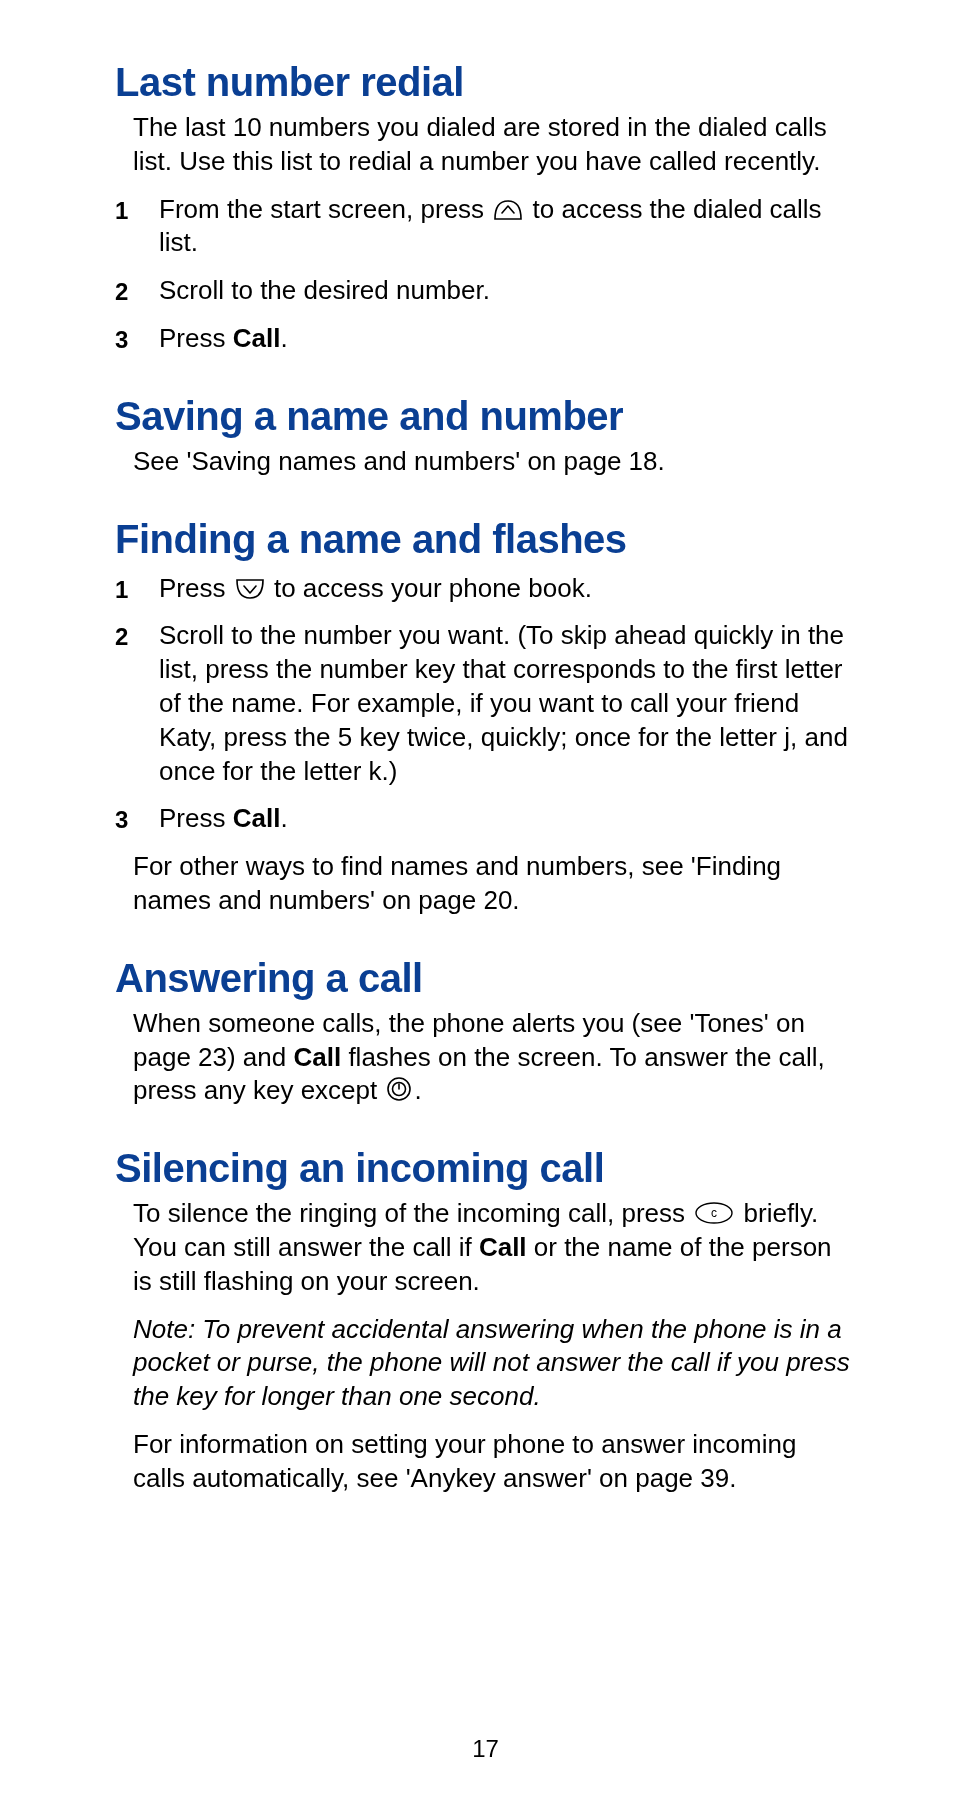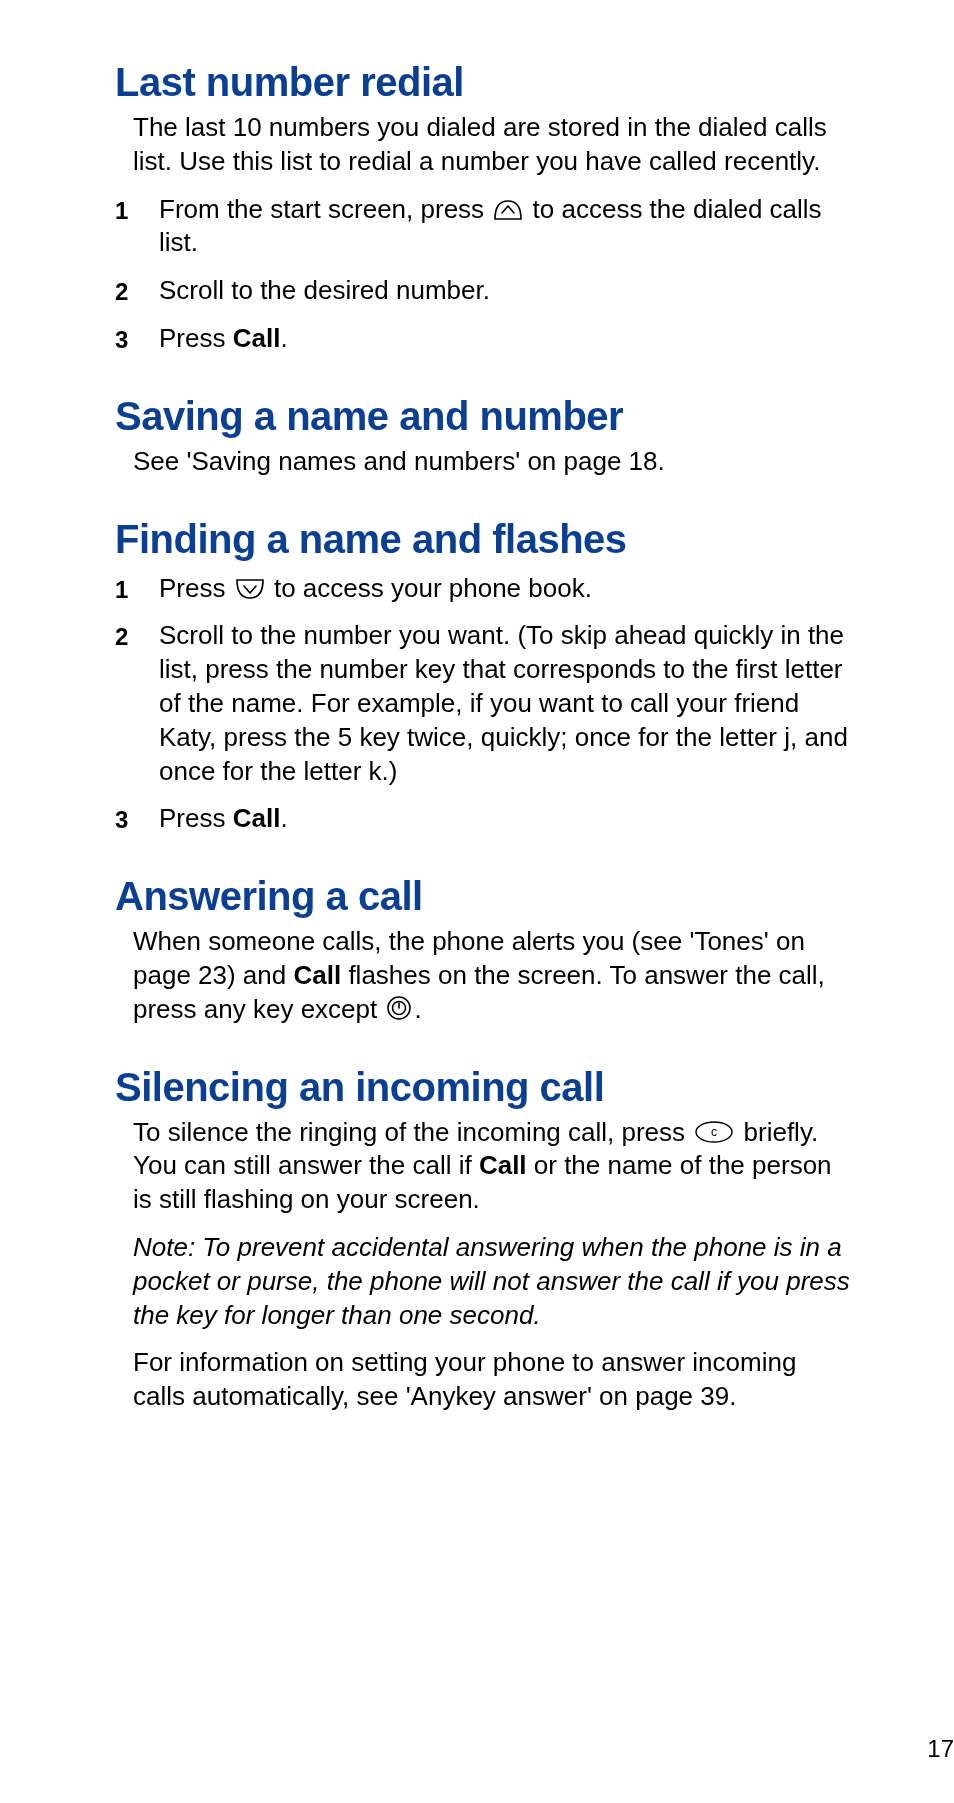--- a/index.html
+++ b/index.html
@@ -55,21 +55,21 @@
   }
   .bold { font-weight: 700; }
   .italic { font-style: italic; }
   .icon {
     display: inline-block;
     vertical-align: -3px;
     margin: 0 2px;
   }
   .icon svg { display: block; }
   .page-number {
-    text-align: right;
+    text-align: center;
     font-size: 24px;
     position: absolute;
     bottom: 40px;
     left: 0;
     right: 0;
     padding-left: 17px;
   }
 </style>
 </head>
 <body>
@@ -105,20 +105,21 @@
         <span>Press </span><span class="icon"><svg width="30" height="22" viewBox="0 0 30 22">
               <path d="M2 2 Q2 20 15 20 Q28 20 28 2 Z" fill="none" stroke="#000" stroke-width="1.6"></path>
               <path d="M9 8 L15 15 L21 8" fill="none" stroke="#000" stroke-width="1.6" stroke-linecap="round" stroke-linejoin="round"></path>
             </svg></span><span> to access your phone book.</span>
       </li>
       <li>Scroll to the number you want. (To skip ahead quickly in the list, press the number key that corresponds to the first letter of the name. For example, if you want to call your friend Katy, press the 5 key twice, quickly; once for the letter j, and once for the letter k.)</li>
       <li>
         <span>Press </span><span class="bold">Call</span><span>.</span>
       </li>
     </ol>
+    <p class="body">For other ways to find names and numbers, see 'Finding names and numbers' on page 20.</p>
   </div>
 
   <div class="section">
     <h2>Answering a call</h2>
     <p class="body">
       <span>When someone calls, the phone alerts you (see 'Tones' on page 23) and </span><span class="bold">Call</span><span> flashes on the screen. To answer the call, press any key except </span><span class="icon"><svg width="26" height="26" viewBox="0 0 26 26">
             <circle cx="13" cy="13" r="11" fill="none" stroke="#000" stroke-width="1.6"></circle>
             <circle cx="13" cy="13" r="6.5" fill="none" stroke="#000" stroke-width="1.6"></circle>
             <line x1="13" y1="8" x2="13" y2="13" stroke="#000" stroke-width="1.6" stroke-linecap="round"></line>
           </svg></span><span>.</span>

